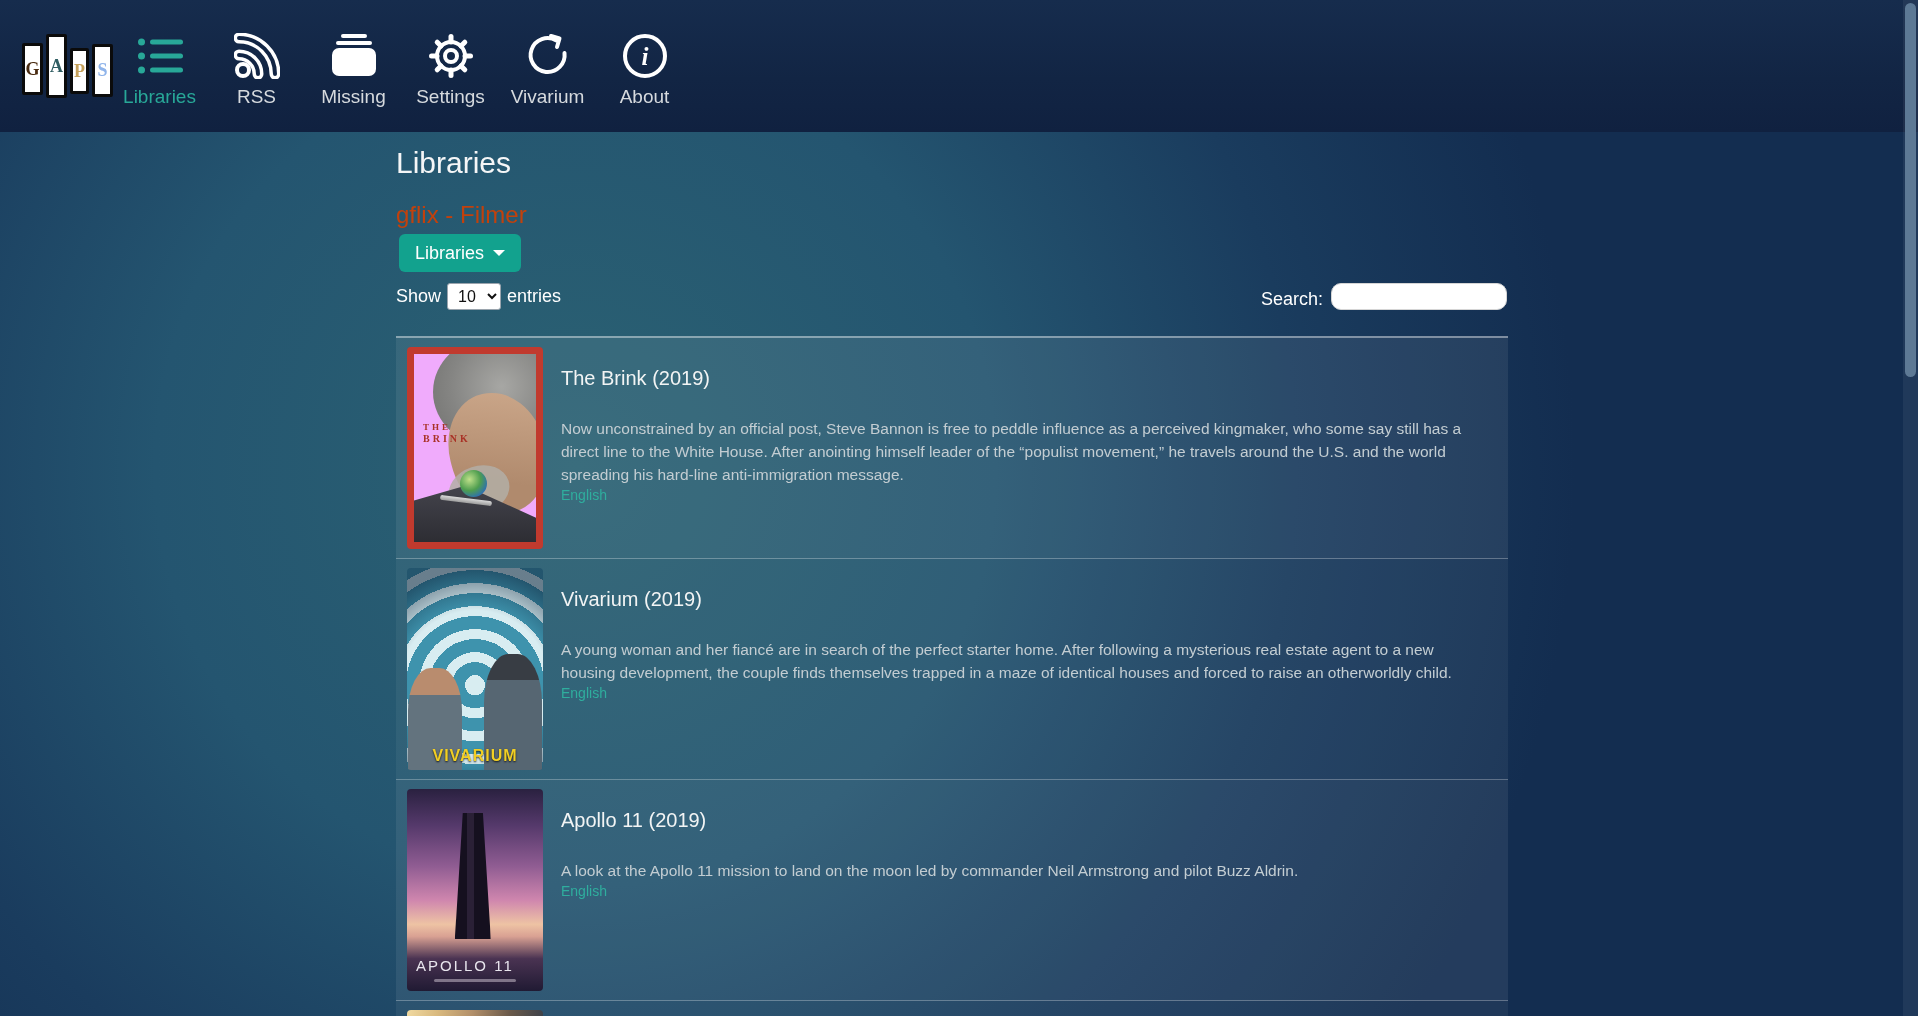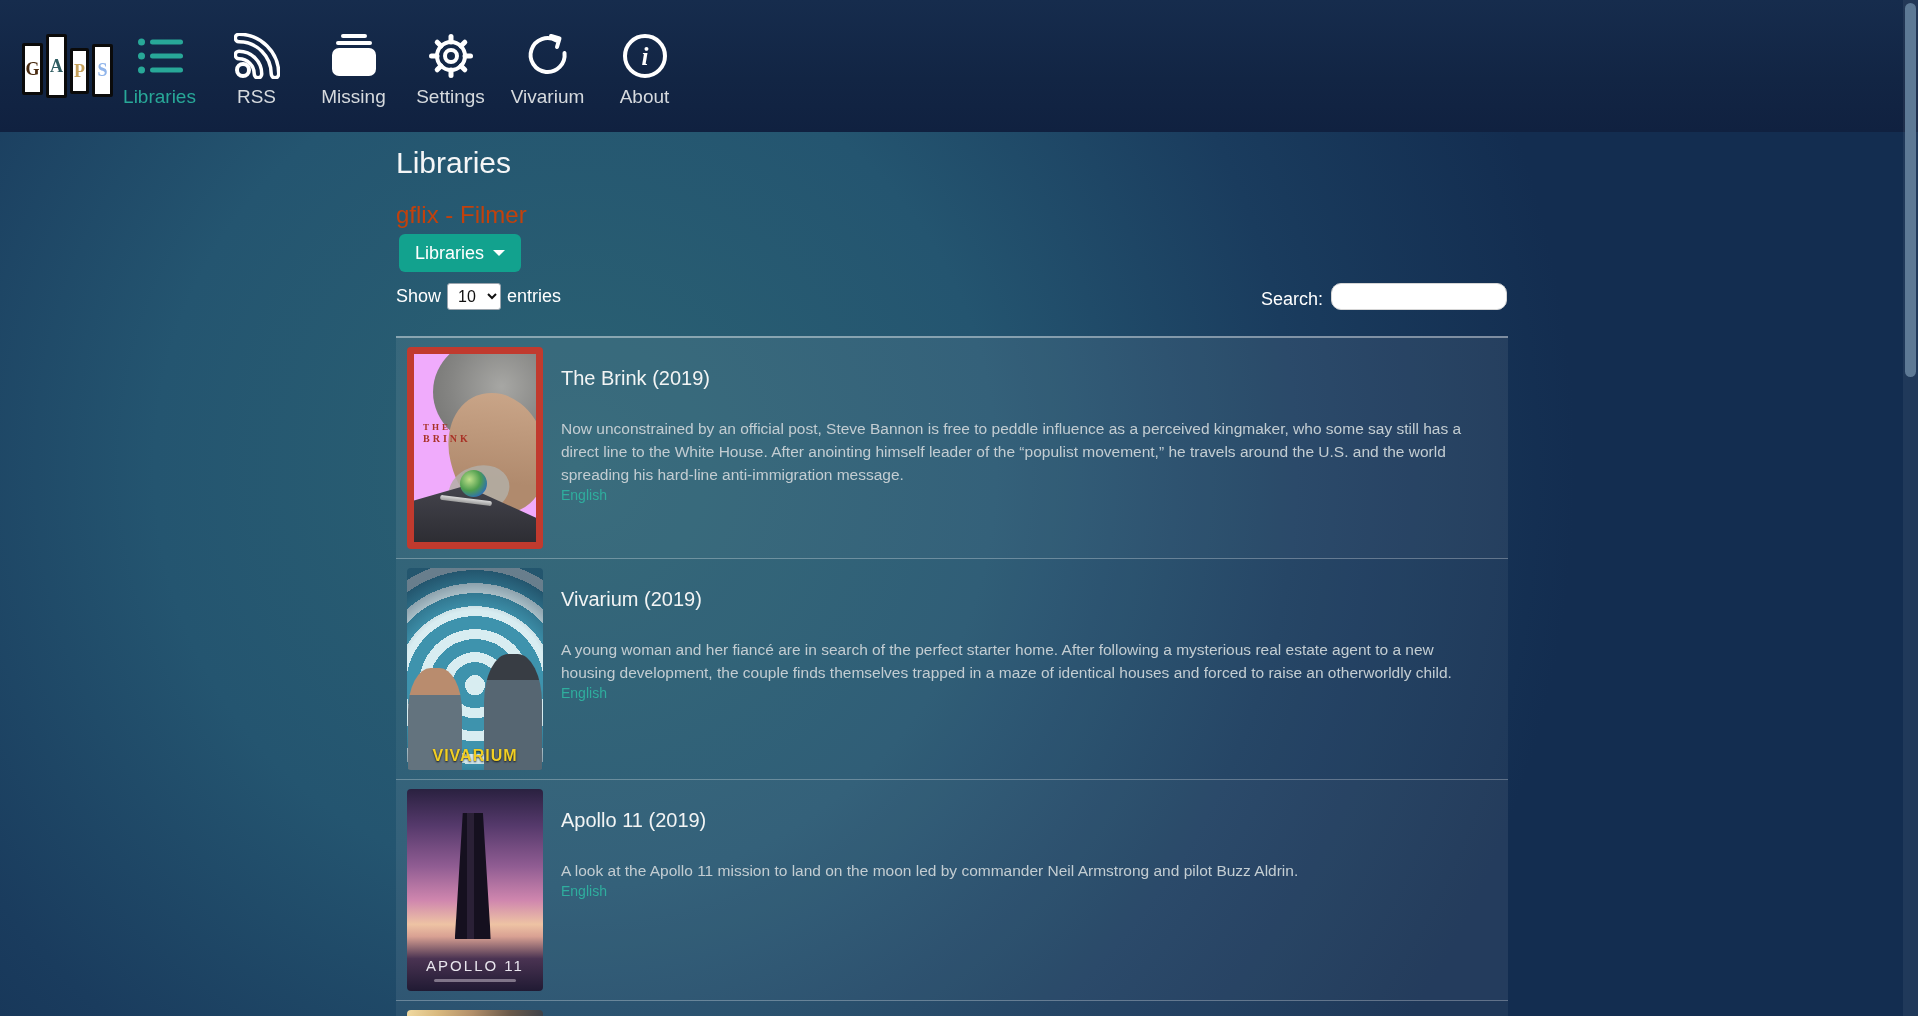--- a/index.html
+++ b/index.html
@@ -112,22 +112,22 @@
 
   
   .poster-apollo {
     background:linear-gradient(180deg,#2a2140 0%, #55396b 18%, #8f5c92 38%, #cf86ae 55%,
       #eec3a4 67%, #d9a193 73%, #4a3352 84%, #201a33 100%);
   }
   .ap-tower { position:absolute; left:50%; top:24px; transform:translateX(-56%);
     width:36px; height:126px;
     background:linear-gradient(90deg,#15101f 0 34%, #2a2036 34% 52%, #15101f 52% 100%);
     clip-path:polygon(22% 0, 78% 0, 100% 100%, 0 100%); }
-  .ap-title { position:absolute; bottom:17px; width:100%; text-align:center; color:#e9e6ee;
-    font-size:15px; letter-spacing:2px; }
+  .ap-title { position:absolute; bottom:17px; width:100%; color:#e9e6ee;
+    font-size:15px; letter-spacing:2px;margin-left:9px; }
   .ap-tagline { position:absolute; bottom:9px; left:20%; width:60%; height:3px;
     background:rgba(230,220,230,0.45); border-radius:2px; }
 
   
   .poster-partial { background:linear-gradient(100deg,#f0d9a0 0%, #d9b97e 18%, #b3906a 38%, #6b5a4a 60%, #333c49 85%); }
 
   
   .scroll-track { position:absolute; right:0; top:0; width:15px; height:1016px; background:rgba(255,255,255,0.06); }
   .scroll-thumb { position:absolute; right:2px; top:3px; width:11px; height:374px; border-radius:6px; background:#5d7995; }
 </style>

